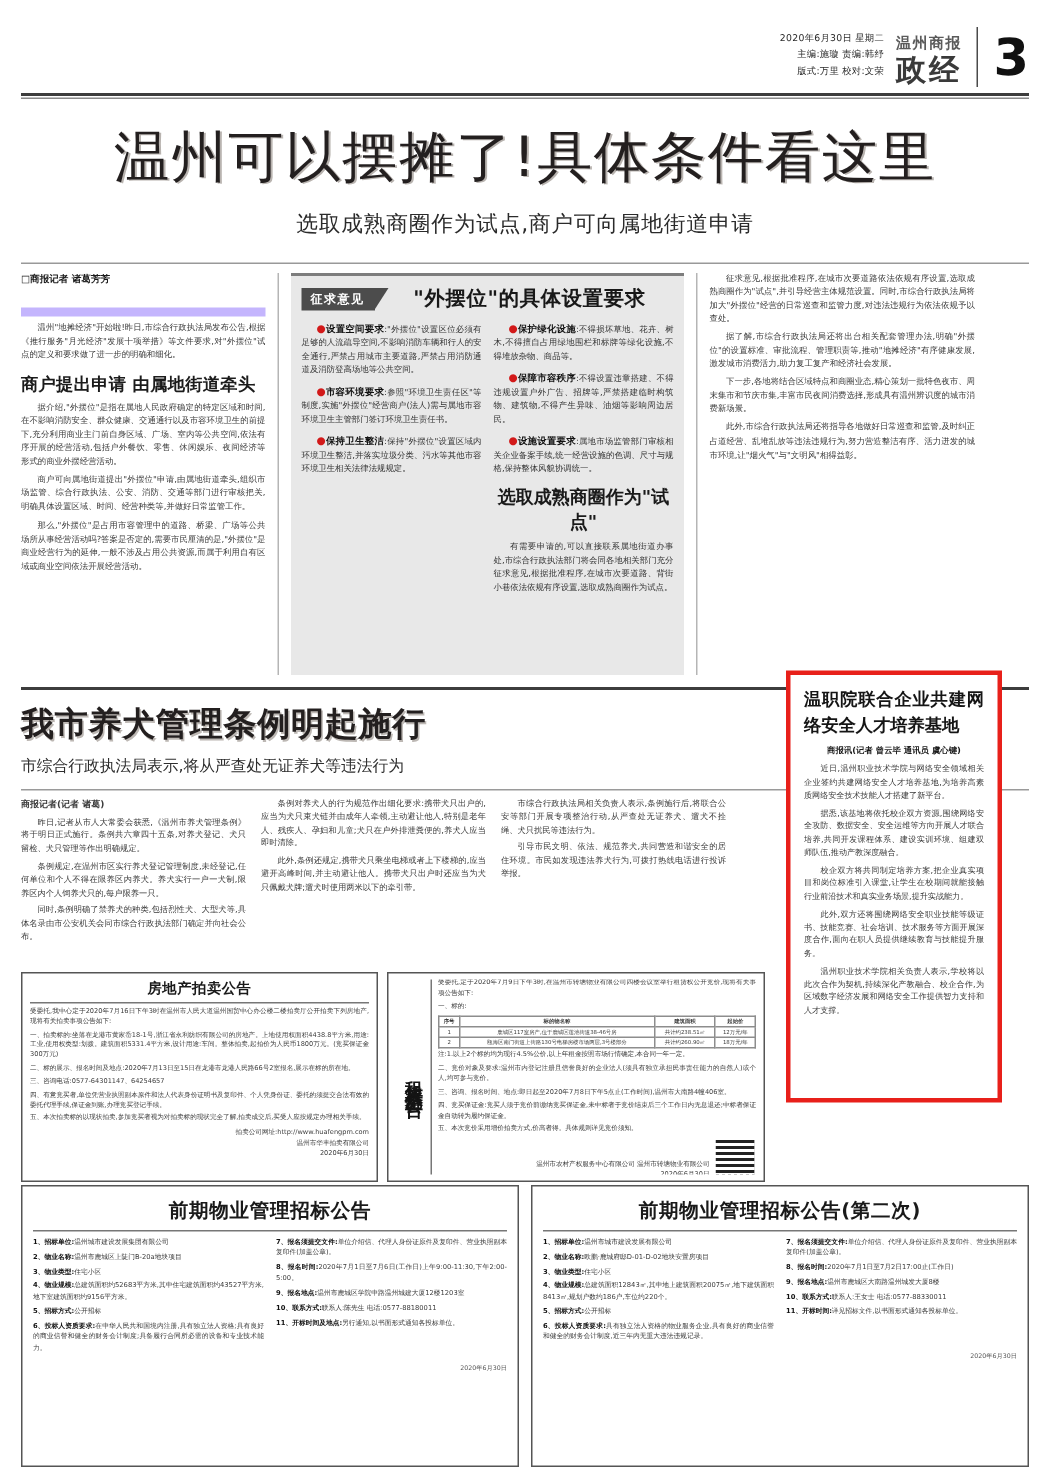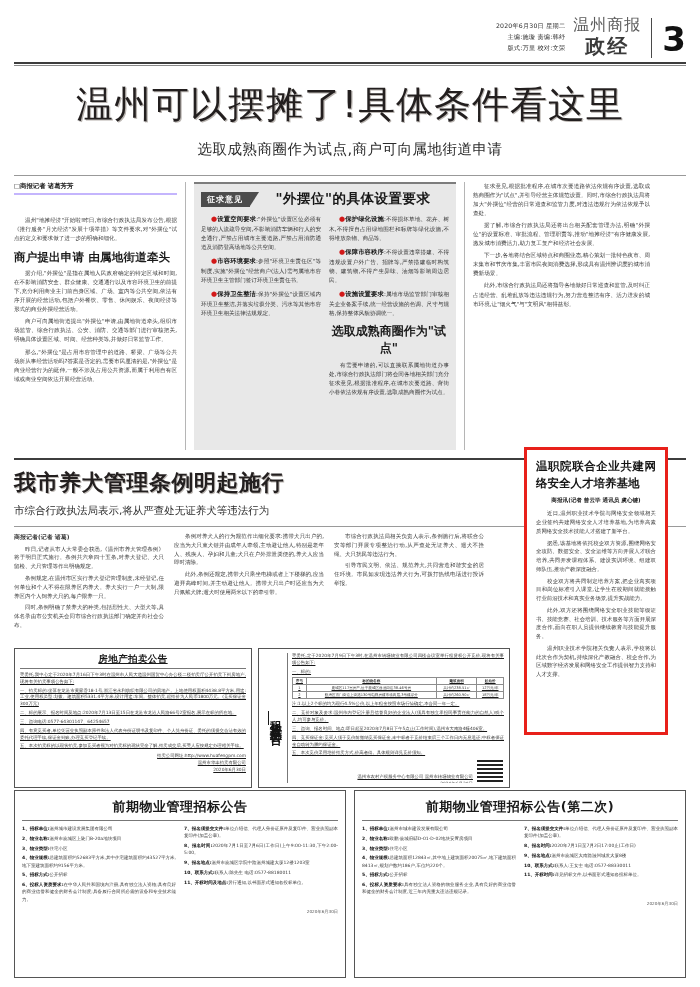--- a/index.html
+++ b/index.html
@@ -7,21 +7,21 @@
     width:700px;height:987px;background:#ffffff;
     font-family:"DejaVu Sans","Liberation Sans",sans-serif;
     color:#1a1a1a;overflow:hidden;position:relative;
   }
   .page{width:700px;height:987px;position:relative;box-sizing:border-box;padding:0 14px;}
 
   
   .masthead{display:flex;align-items:flex-end;justify-content:flex-end;height:52px;padding-top:6px;}
   .mast-meta{text-align:right;font-size:6.2px;line-height:1.75;color:#2a2a2a;margin-right:8px;padding-bottom:4px;letter-spacing:.2px;}
   .mast-brandwrap{text-align:center;padding-bottom:1px;}
-  .mast-brand{font-size:16px;color:#5b5b5b;letter-spacing:1px;font-weight:normal;}
+  .mast-brand{font-size:10px;color:#5b5b5b;letter-spacing:1px;font-weight:bold;}
   .mast-section{font-size:20px;font-weight:bold;color:#3a3a3a;line-height:1.05;letter-spacing:2px;
     font-family:"DejaVu Serif","Liberation Serif",serif;}
   .mast-div{width:1px;background:#4a4a4a;height:40px;margin:0 10px;align-self:flex-end;}
   .mast-page{font-size:34px;font-weight:bold;color:#111;line-height:1;padding-bottom:2px;}
   .rule-top{height:2px;background:#3d3d3d;margin:4px 0 0 0;}
   .rule-thin{height:1px;background:#8a8a8a;margin-top:1px;}
 
   
   .headline-wrap{text-align:center;padding:14px 0 4px;}
   .headline{font-size:37px;font-weight:normal;letter-spacing:1px;color:#231f1f;
@@ -30,21 +30,21 @@
   .subheadline{font-size:14.5px;color:#2b2b2b;margin-top:10px;letter-spacing:.5px;}
   .rule-head{height:1px;background:#999;margin:12px 0 6px;}
 
   
   .story{display:flex;gap:0;height:268px;}
   .col{box-sizing:border-box;}
   .col-left{width:172px;padding-right:8px;border-right:1px solid #b5b5b5;}
   .col-mid{width:278px;padding:0 8px;}
   .col-right{width:186px;padding-left:8px;border-left:1px solid #b5b5b5;}
 
-  .byline{font-size:6.4px;font-weight:bold;border-bottom:2px solid #c4b5fd;padding-bottom:2px;margin-bottom:21px;}
+  .byline{font-size:6.4px;font-weight:bold;border-bottom:6px solid #c4b5fd;padding-bottom:14px;margin-bottom:4px;}
   .sub-h{font-size:11.5px;font-weight:bold;margin:7px 0 4px;letter-spacing:.2px;color:#1b1b1b;}
   .body-txt{font-size:5.6px;line-height:1.62;text-align:justify;color:#3a3a3a;}
   .body-txt p{margin:0 0 3px;text-indent:11px;}
 
   
   .linkbox{background:#e8e8e8;border-top:2px solid #7d7d7d;padding:6px 7px 7px;height:100%;box-sizing:border-box;}
   .linkbox-head{display:flex;align-items:center;gap:7px;margin-bottom:6px;}
   .tag{background:#4c4c4c;color:#fff;font-size:8px;font-weight:bold;padding:2px 7px 2px 6px;
     position:relative;letter-spacing:1px;}
   .tag:after{content:"";position:absolute;right:-9px;top:0;border-left:9px solid #4c4c4c;
@@ -70,21 +70,21 @@
 
   
   .redbox{position:absolute;left:524px;top:447px;width:144px;height:288px;
     border:3px solid #e8201a;box-sizing:border-box;background:#fff;padding:8px 9px;}
   .redbox-title{font-size:11.5px;font-weight:bold;line-height:1.45;color:#151515;text-align:justify;}
   .redbox-byline{font-size:5.6px;font-weight:bold;text-align:center;margin:6px 0 4px;}
   .redbox-body{font-size:5.4px;line-height:1.62;text-align:justify;color:#3a3a3a;}
   .redbox-body p{margin:0 0 3px;text-indent:11px;}
 
   
-  .notices{position:absolute;left:14px;top:648px;width:496px;display:flex;gap:6px;text-decoration:underline;}
+  .notices{position:absolute;left:14px;top:648px;width:496px;display:flex;gap:6px;}
   .notice{border:1px solid #555;box-sizing:border-box;padding:4px 5px;background:#fff;}
   .n1{width:238px;height:140px;}
   .n2{width:252px;height:140px;display:flex;gap:4px;}
   .notice-title{font-size:9.5px;font-weight:bold;text-align:center;border-bottom:1px solid #777;
     padding-bottom:2px;margin-bottom:3px;letter-spacing:.4px;}
   .notice-body{font-size:4.4px;line-height:1.55;text-align:justify;color:#3c3c3c;}
   .notice-body p{margin:0 0 2px;}
   .vert-title{writing-mode:vertical-rl;font-size:12px;font-weight:bold;letter-spacing:2px;
     border-right:1px solid #777;padding:2px 3px;text-align:center;color:#141414;}
   .mini-table{width:100%;border-collapse:collapse;font-size:3.6px;margin:2px 0;}

